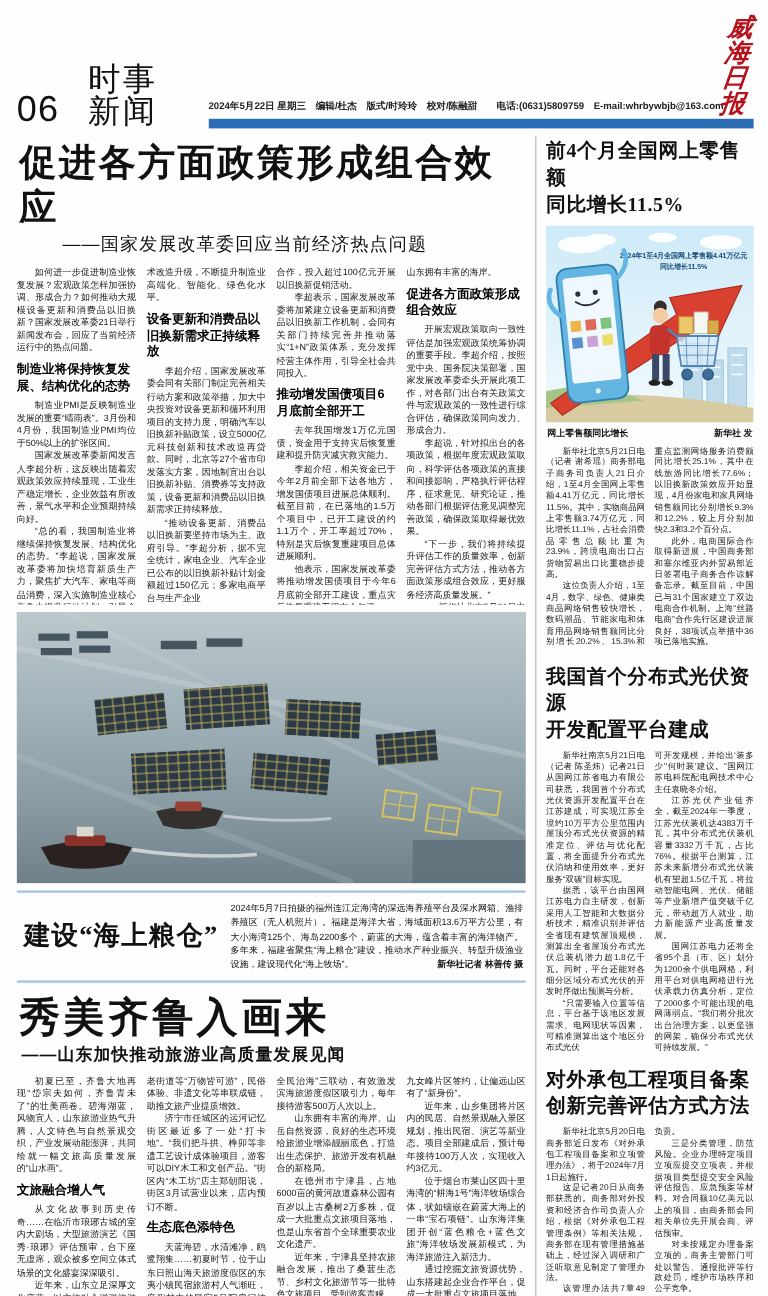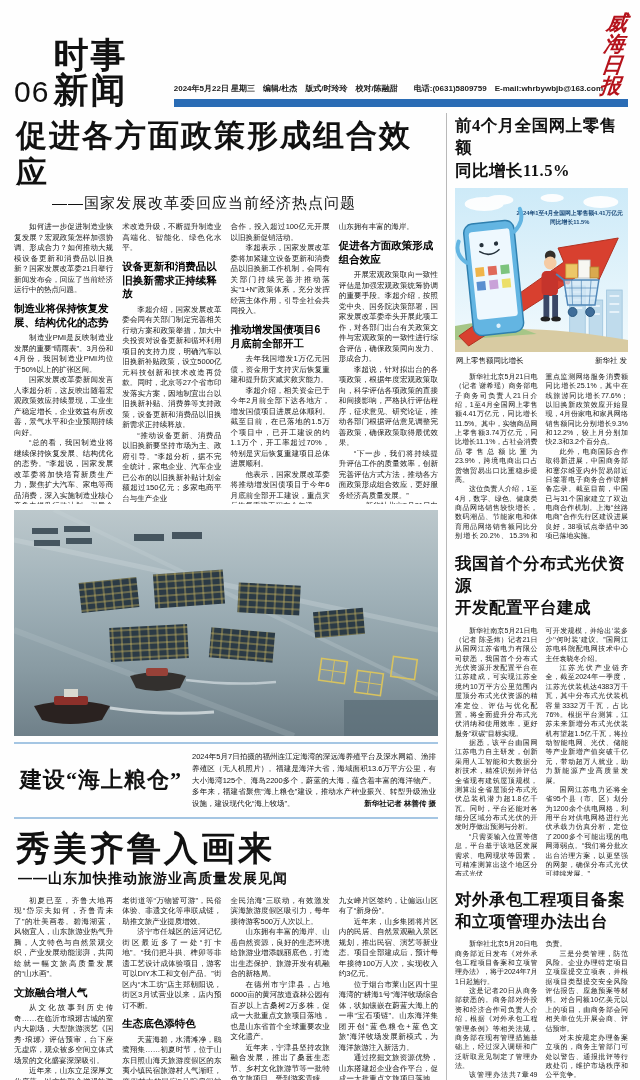--- a/index.html
+++ b/index.html
@@ -1,21 +1,21 @@
 <!DOCTYPE html>
 <html><head>
 <meta charset="utf-8">
 <style>
   html,body{margin:0;padding:0;background:#fff;}
   .page{width:640px;height:1080px;background:#fefefe;overflow:hidden;position:relative;
         font-family:"Liberation Sans",sans-serif;color:#111;}
   
   .masthead{display:flex;align-items:flex-end;padding:12px 12px 0 14px;}
   .page-no{font-size:30px;font-weight:400;letter-spacing:1px;line-height:1;text-align:right;}
-  .section-title{font-size:35px;font-weight:700;margin-left:4px;line-height:1;letter-spacing:2px;}
+  .section-title{font-size:27px;font-weight:400;margin-left:24px;line-height:1;letter-spacing:2px;}
   .head-right{flex:1;margin-left:16px;}
   .head-meta-row{display:flex;justify-content:space-between;align-items:flex-end;}
   .meta{font-size:8px;font-weight:bold;color:#222;white-space:nowrap;padding-bottom:2px;}
   .logo{font-size:21px;font-weight:900;color:#b5121b;font-family:"DejaVu Serif",serif;
         font-style:italic;transform:skewX(-6deg);line-height:1;padding-right:4px;}
   .blue-bar{height:8px;background:#2a6cb5;margin-top:3px;}
   
   .content{display:flex;padding:6px 12px 0 14px;}
   .left-area{width:424px;}
   .right-col{flex:1;border-left:1px solid #b9b9b9;margin-left:8px;padding-left:8px;}
@@ -42,21 +42,21 @@
   .tour-headline{font-family:"Liberation Serif",serif;font-size:34px;font-weight:700;
         margin:10px 0 0 2px;letter-spacing:3px;line-height:1.15;}
   .tour-subtitle{font-size:14px;font-weight:bold;margin:2px 0 8px 4px;letter-spacing:1px;}
   .tour-cols{height:252px;}
   
   .rc-title{font-family:"Liberation Serif",serif;font-size:16.5px;font-weight:900;
         line-height:1.35;margin:2px 0 6px;letter-spacing:.5px;}
   .rc-title span{display:block;}
   .illus{height:164px;overflow:hidden;background:#d8eef9;}
   .illus svg{display:block;width:100%;height:100%;}
-  .cap-row{display:flex;justify-content:space-between;font-size:7.5px;font-weight:normal;
+  .cap-row{display:flex;justify-content:space-between;font-size:7.5px;font-weight:bold;
         padding:4px 1px 6px;}
   .cols2{display:flex;gap:8px;overflow:hidden;}
   .cols2 .col{flex:1;min-width:0;}
   .right-col .col-para{font-size:7px;line-height:1.34;}
   .retail-cols{height:168px;}
   .solar-cols{height:250px;}
   .rc-section{margin-top:13px;}
   .contract-cols{height:272px;}
 </style>
 </head>
@@ -312,21 +312,21 @@
               <p class="col-para" style="text-indent: 0px;">可开发规模，并给出‘装多少’‘何时装’建议。”国网江苏电科院配电网技术中心主任袁晓冬介绍。</p>
               <p class="col-para">江苏光伏产业链齐全，截至2024年一季度，江苏光伏装机达4383万千瓦，其中分布式光伏装机容量3332万千瓦，占比76%。根据平台测算，江苏未来新增分布式光伏装机有望超1.5亿千瓦，将拉动智能电网、光伏、储能等产业新增产值突破千亿元，带动超万人就业，助力新能源产业高质量发展。</p>
               <p class="col-para">国网江苏电力还将全省95个县（市、区）划分为1200余个供电网格，利用平台对供电网格进行光伏承载力仿真分析，定位了2000多个可能出现的电网薄弱点。“我们将分批次出台治理方案，以更坚强的网架，确保分布式光伏可持续发展。”</p>
             </div>
         </div>
       </section>
 
       <section class="rc-section">
         <h2 class="rc-title">
           <span>对外承包工程项目备案</span>
-          <span>和立项管理办法出台</span>
+          <span>创新完善评估方式方法</span>
         </h2>
         <div class="cols2 contract-cols">
           <div class="col">
               <p class="col-para">新华社北京5月20日电 商务部近日发布《对外承包工程项目备案和立项管理办法》，将于2024年7月1日起施行。</p>
               <p class="col-para">这是记者20日从商务部获悉的。商务部对外投资和经济合作司负责人介绍，根据《对外承包工程管理条例》等相关法规，商务部在现有管理措施基础上，经过深入调研和广泛听取意见制定了管理办法。</p>
               <p class="col-para">该管理办法共7章49条，涉及一般项目备案管理、特定项目立项批准、项目信息及时报告、全行业全方位管理等主要内容，具有以下特点：</p>
             </div>
           <div class="col">
             <div>
                 <p class="col-para" style="text-indent: 0px;">负责。</p>

